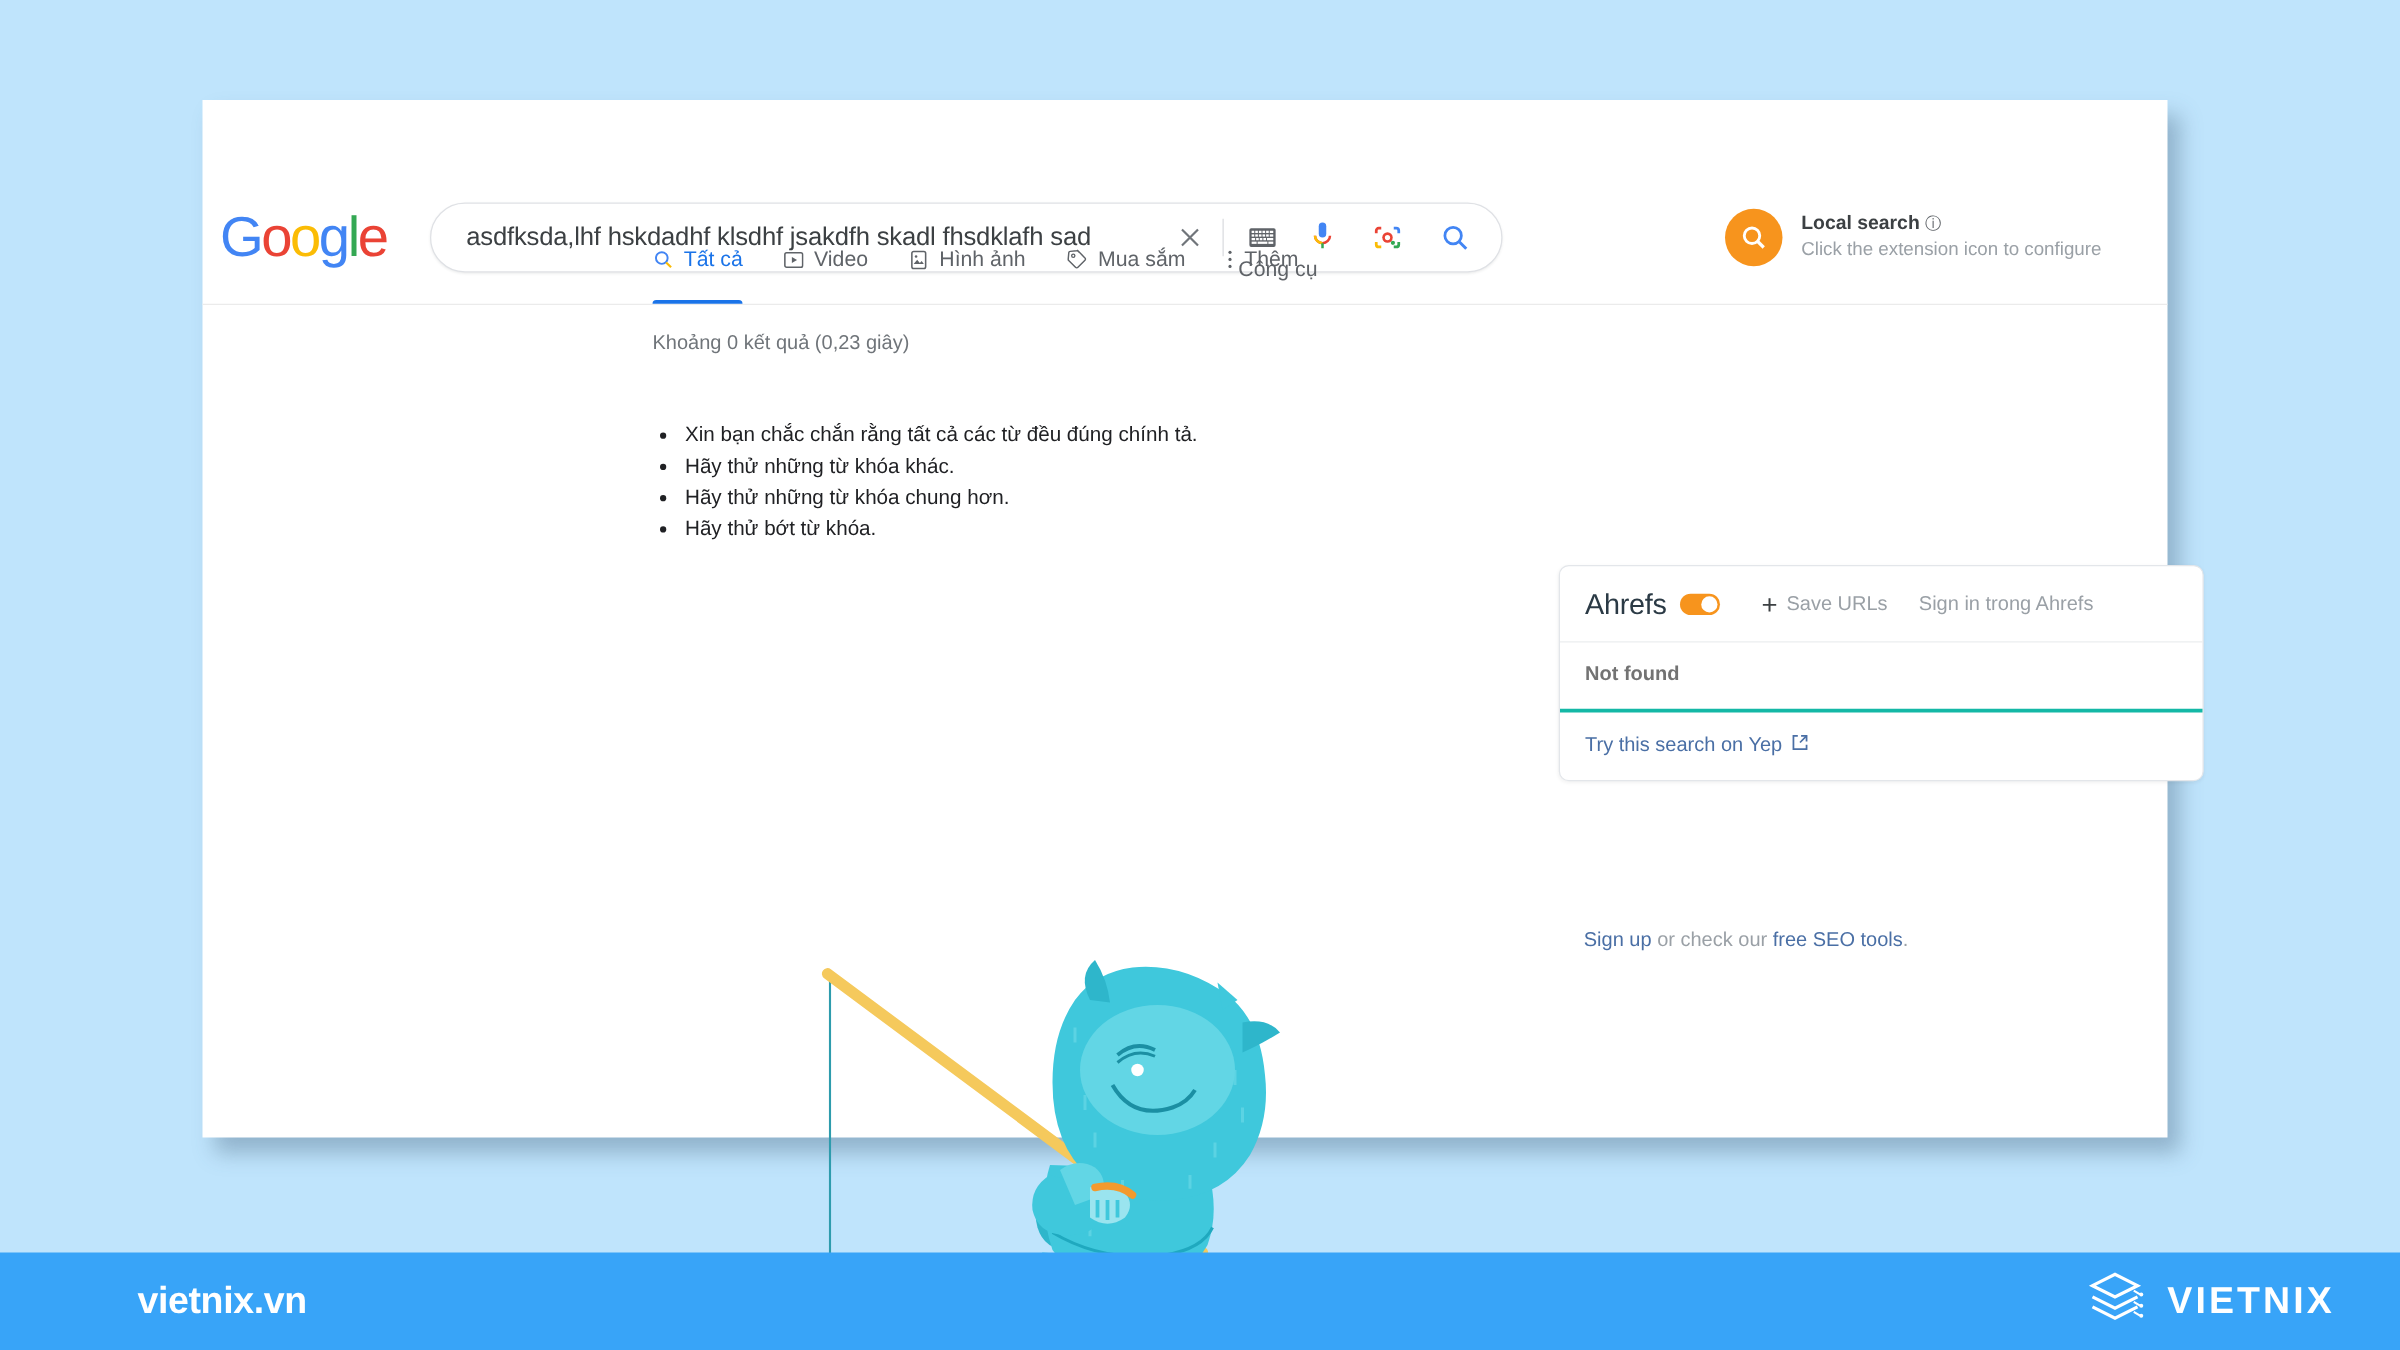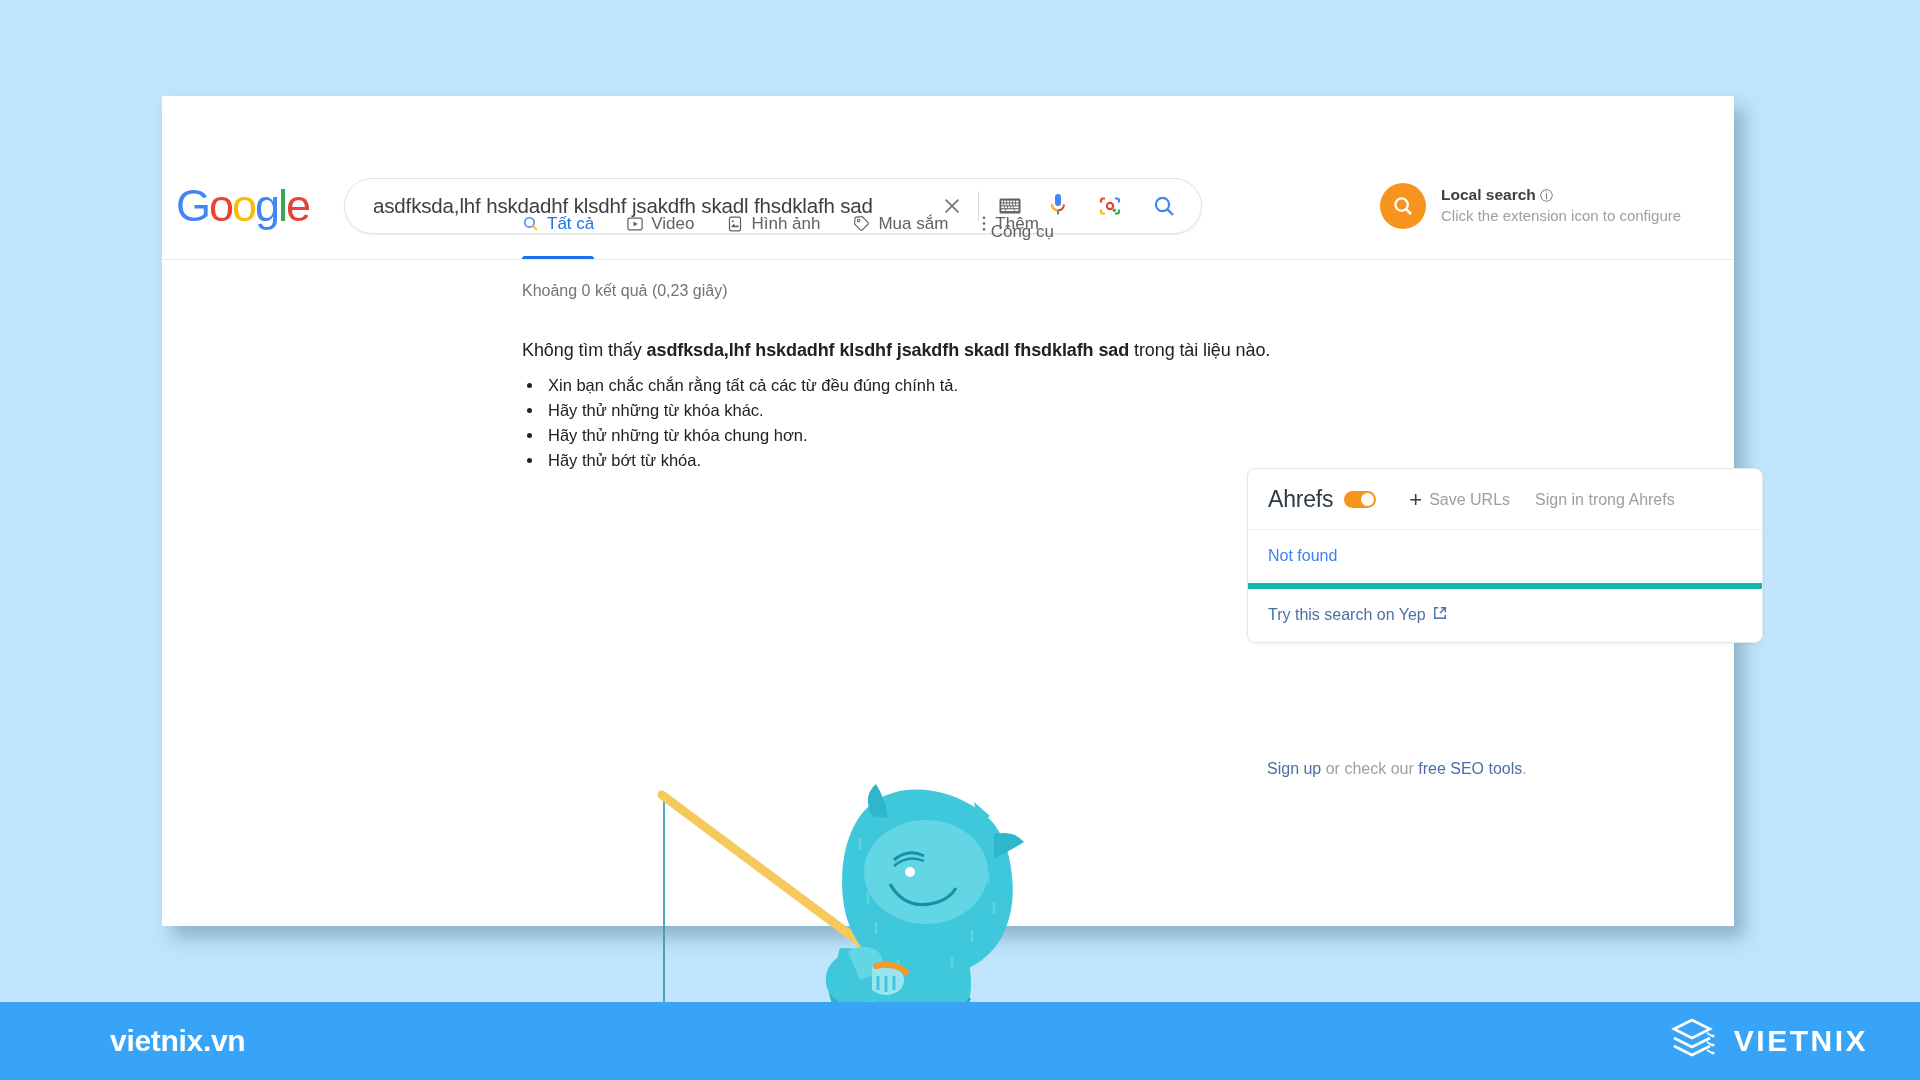--- a/index.html
+++ b/index.html
@@ -6,21 +6,21 @@
   html, body {
     width: 1920px; height: 1080px;
     font-family: "Liberation Sans", sans-serif;
     overflow: hidden;
   }
   body { background: #bfe4fc; position: relative; }
 
   
   #serp-card {
     position: absolute;
-    left: 162px; top: 96px;
+    left: 162px; top: 80px;
     width: 1572px; height: 830px;
     background: #ffffff;
     box-shadow: 10px 12px 16px rgba(70,100,125,.38);
   }
 
   
   #header-row {
     position: relative;
     height: 108px;
   }
@@ -187,22 +187,23 @@
   }
   #ah-tab-2 { margin-left: 22px; }
   #ah-copy {
     margin-left: auto; display:flex; align-items:center; gap:7px;
     font-size: 16px; color: #2b3a45; padding-bottom: 13px; cursor:pointer;
   }
   #ah-collapse { margin-left: 18px; padding-bottom: 13px; cursor:pointer; display:flex; }
 
   #ah-notfound {
     padding: 17px 20px 18px 20px;
-    font-size: 16px; color: #3b82f6;
-    border-bottom: 6px solid #14b8a6;
+    font-size: 16px; color: #737373;
+    border-bottom: 3px solid #14b8a6;
+    font-weight: bold;
   }
   #ah-yep {
     padding: 17px 20px 18px 20px;
     font-size: 16px; color: #4a6fa5;
     display:flex; align-items:center; gap:7px; cursor:pointer;
   }
   #ah-footer {
     padding: 14px 0 0 20px;
     font-size: 16px; color: #9aa0a6;
   }
@@ -385,23 +386,20 @@
     </div>
 
     <div id="tools-btn">Công cụ</div>
   </div>
 
   <div id="serp-body">
 
     <div id="result-stats">Khoảng 0 kết quả (0,23 giây)</div>
 
     <div id="main-col">
-      <div id="notfound-line">
-        <span>Không tìm thấy </span><b>asdfksda,lhf hskdadhf klsdhf jsakdfh skadl fhsdklafh sad</b><span> trong tài liệu nào.</span>
-      </div>
 
 
       <ul id="suggest-list">
         <li>Xin bạn chắc chắn rằng tất cả các từ đều đúng chính tả.</li>
         <li>Hãy thử những từ khóa khác.</li>
         <li>Hãy thử những từ khóa chung hơn.</li>
         <li>Hãy thử bớt từ khóa.</li>
       </ul>
     </div>
 

